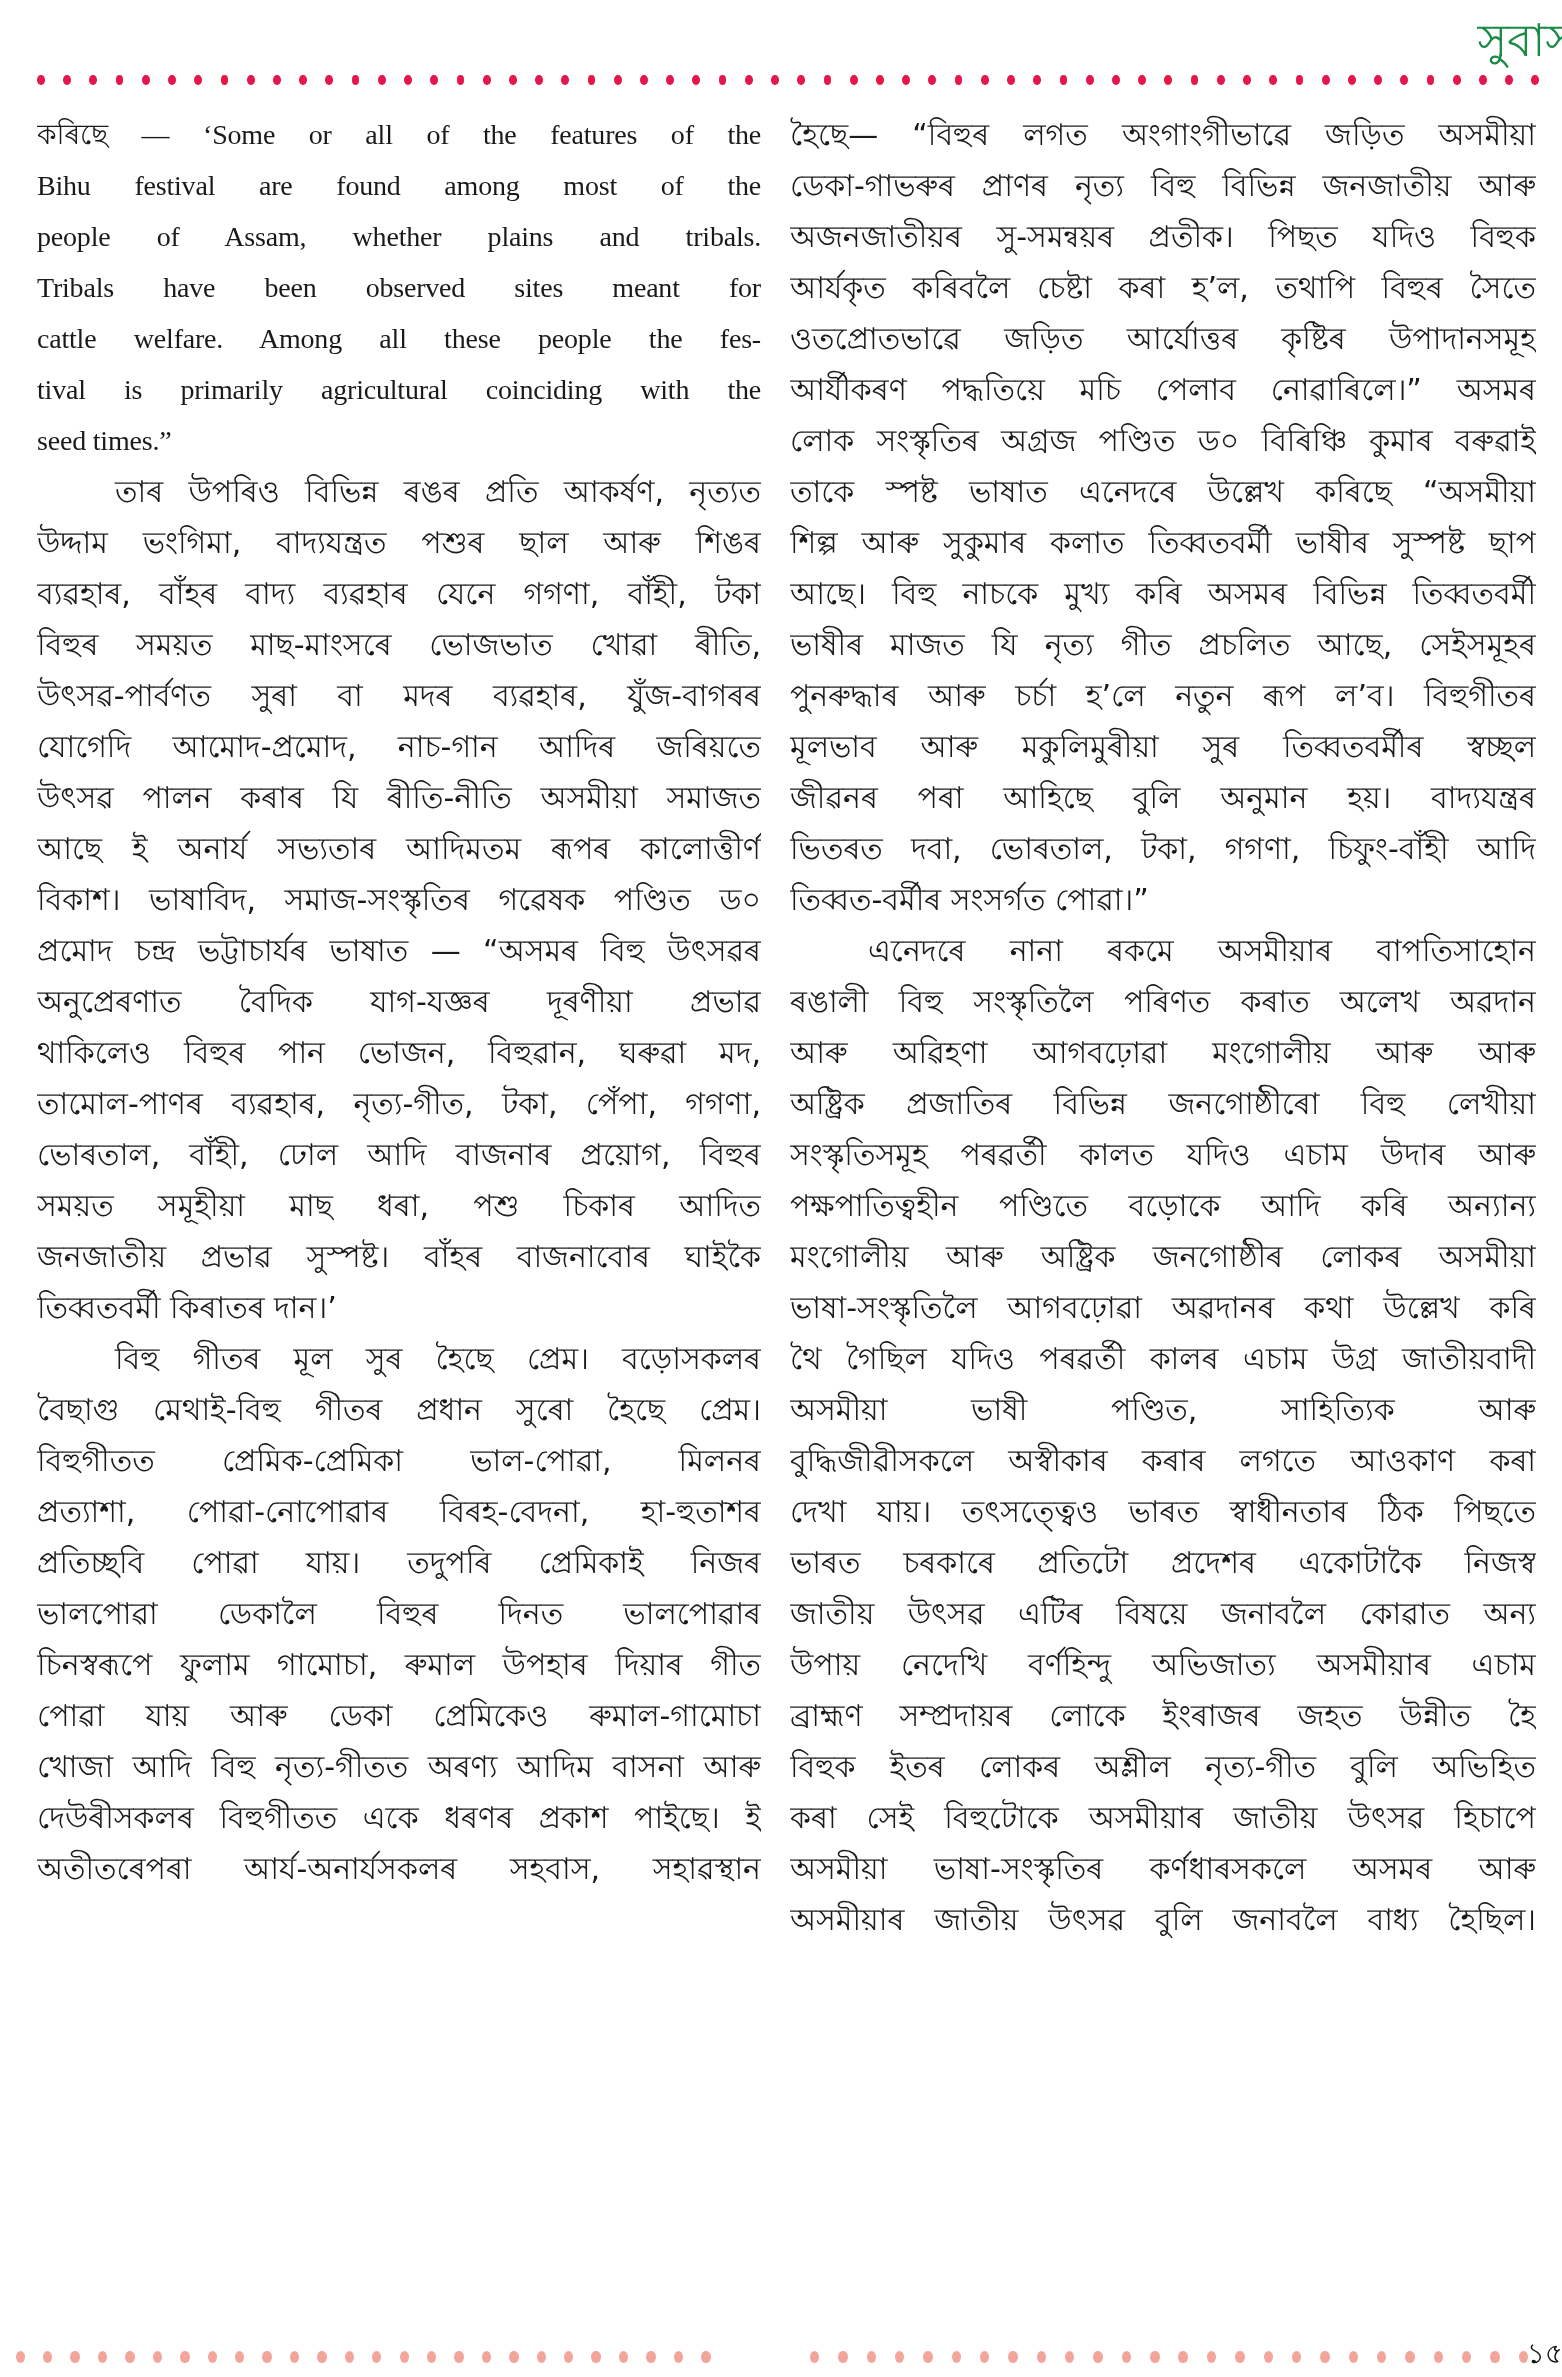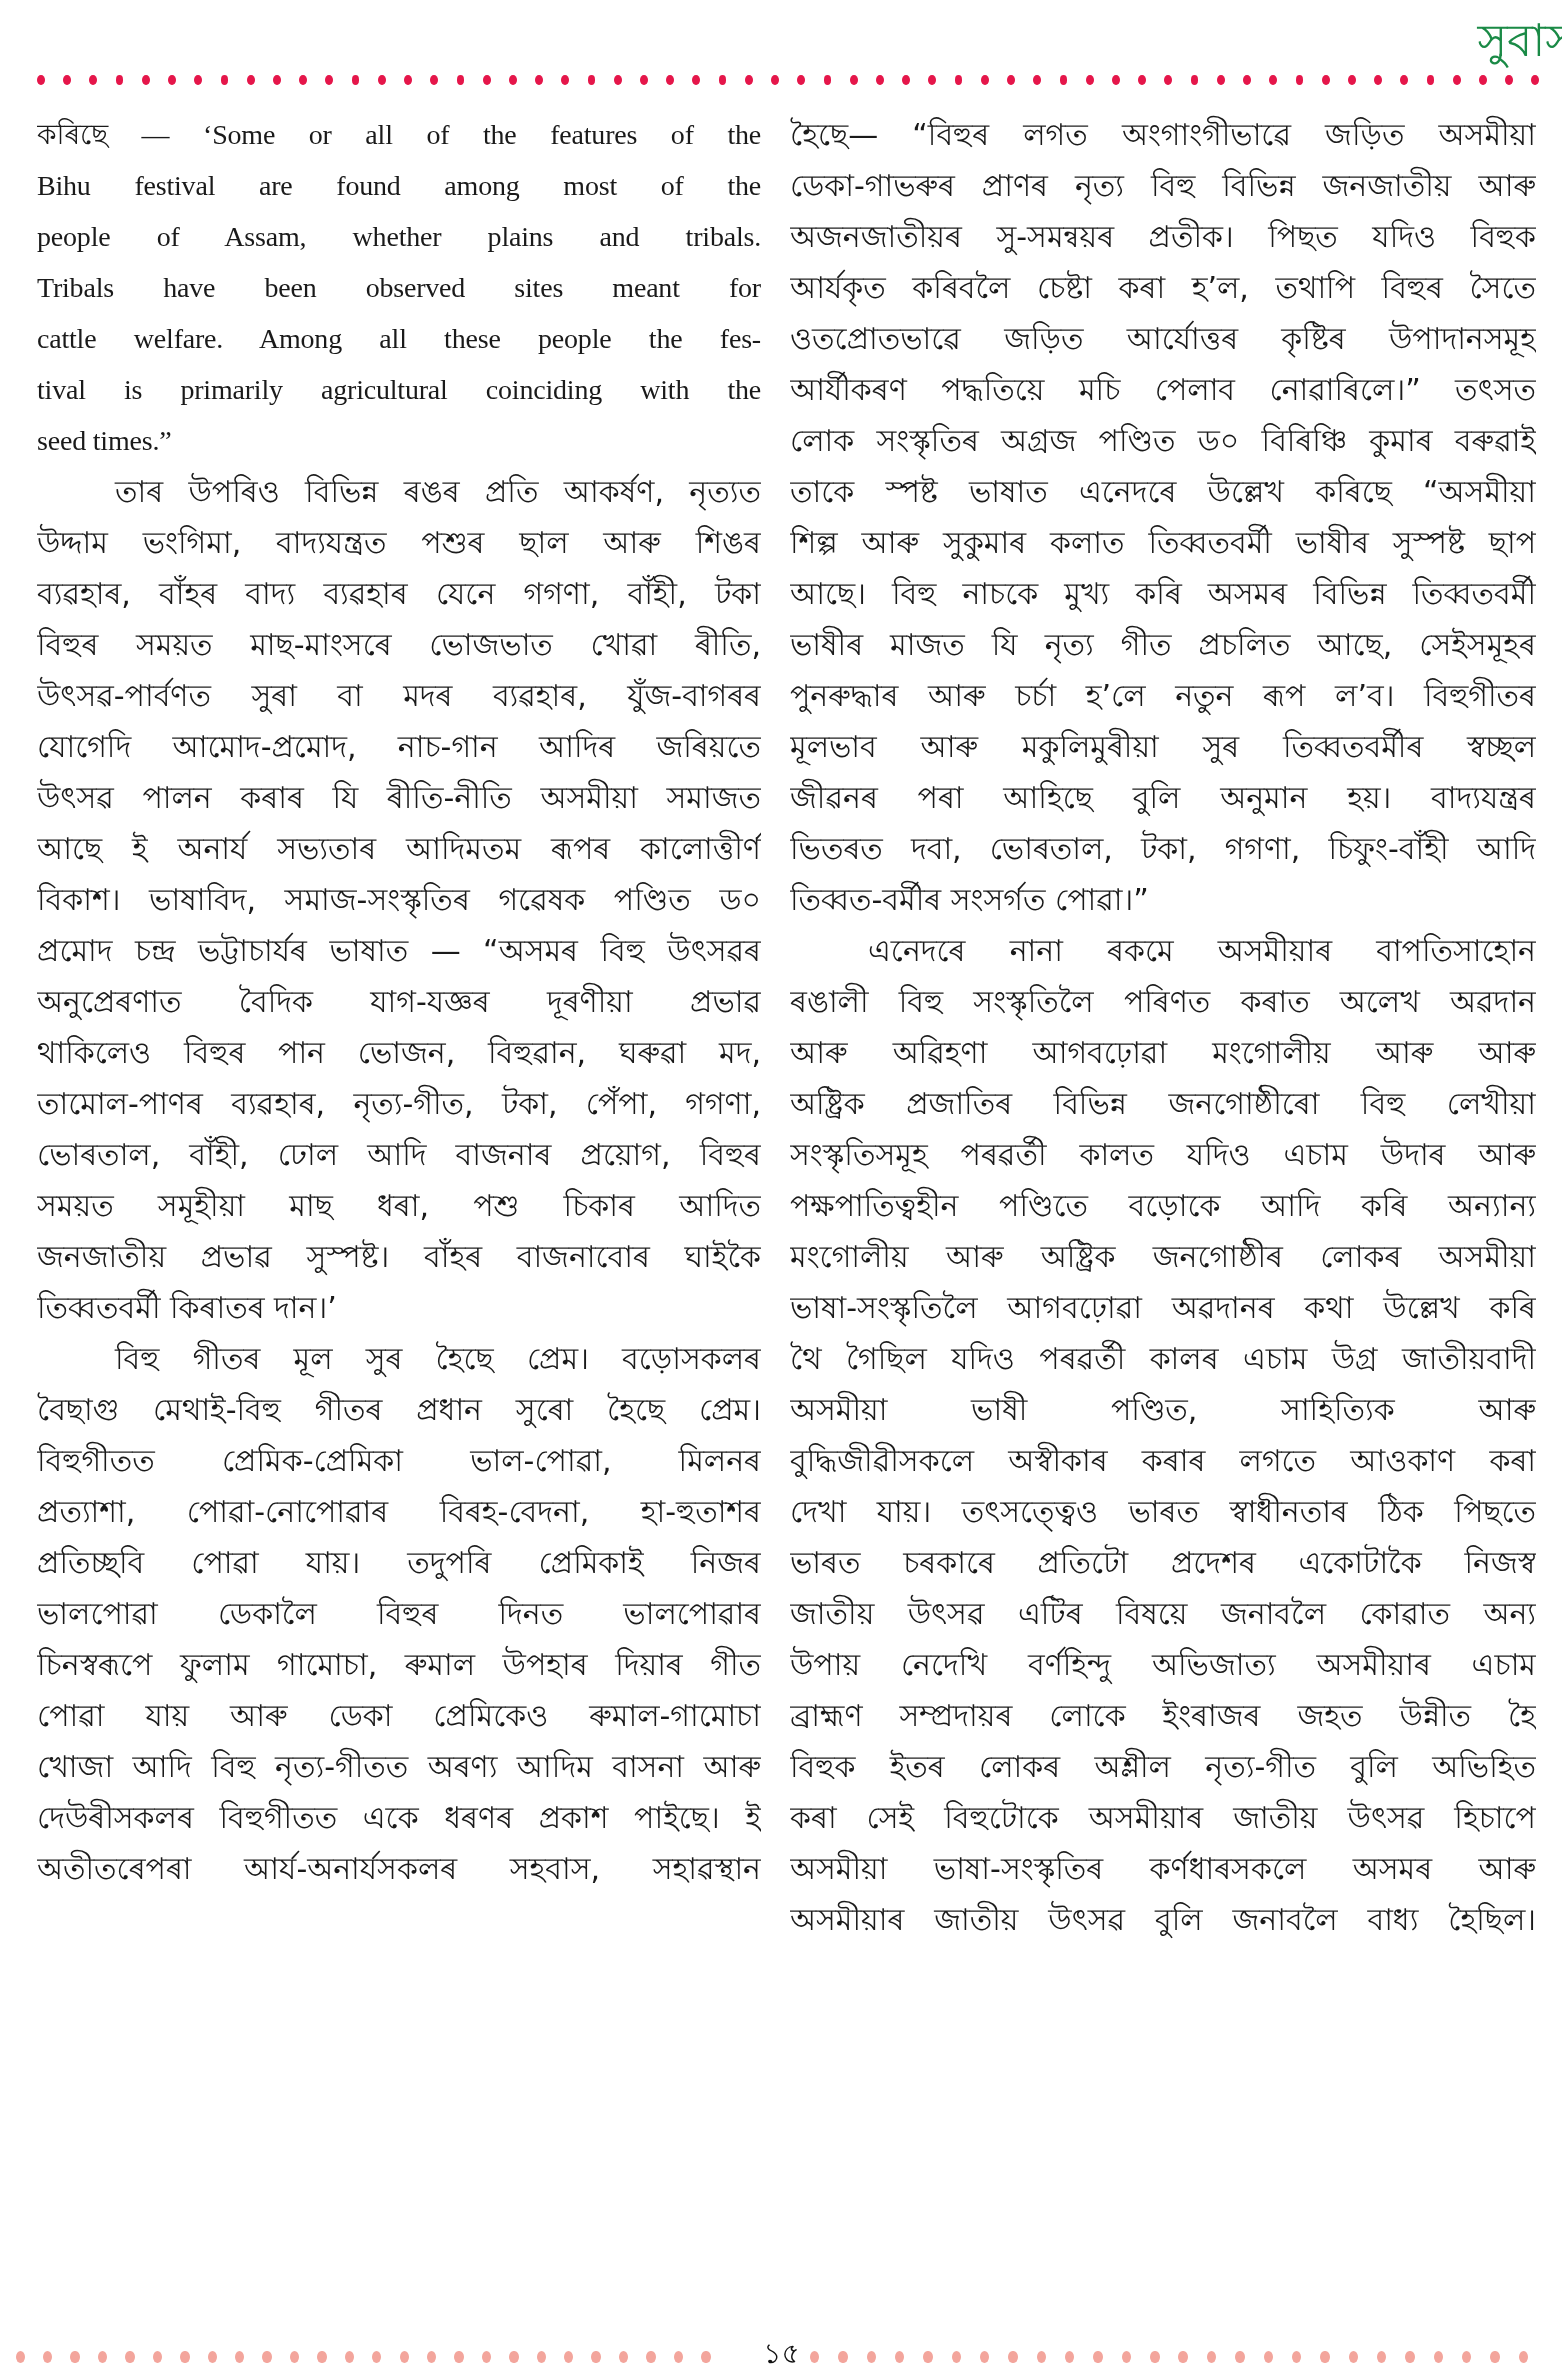--- a/index.html
+++ b/index.html
@@ -8,21 +8,21 @@
   .header-title { position: absolute; left: 12px; width: 1563px; top: 17px; text-align: right;
          font-family: Liberation Mono, monospace; font-size: 45px; line-height: 55px; color: #1a8a46; }
   .dots { position: absolute; height: 11px; display: flex; justify-content: space-between; align-items: center; }
   .dots span { display: block; border-radius: 50%; }
   .dots.top { top: 74px; left: 37px; width: 1503px; }
   .dots.top span { width: 7.8px; height: 10px; background: #e5164a; }
   .dots.bottom { top: 2350px; height: 14px; }
   .dots.bottom span { width: 9.4px; height: 12.5px; background: #f3a59c; }
   .dots.bl { left: 15.6px; width: 695px; }
   .dots.br { left: 810px; width: 718px; }
-  .page-number { position: absolute; top: 2334px; left: 0; width: 1563px; text-align: center;
+  .page-number { position: absolute; top: 2334px; left: 0; width: 1563px; text-align: right;
          font-family: "DejaVu Sans", sans-serif; font-size: 28px; line-height: 39px; color: #111; }
   .column { position: absolute; top: 109px; }
   .col-left { left: 37px; width: 724px; }
   .col-right { left: 790px; width: 746px; }
   .line { height: 51px; line-height: 51px; font-size: 30px; white-space: nowrap; overflow: hidden;
           text-align: justify; text-align-last: justify; font-family: "DejaVu Sans", sans-serif; }
   .line.en { font-family: "Liberation Serif", "DejaVu Serif", serif; font-size: 28px; letter-spacing: -0.2px; }
   .line.last { text-align-last: left; }
   .line.indent { padding-left: 78px; }
 </style>
@@ -127,21 +127,21 @@
     <div class="line">খোজা আদি বিহু নৃত্য-গীতত অৰণ্য আদিম বাসনা আৰু</div>
     <div class="line">দেউৰীসকলৰ বিহুগীতত একে ধৰণৰ প্ৰকাশ পাইছে। ই</div>
     <div class="line">অতীতৰেপৰা আৰ্য-অনাৰ্যসকলৰ সহবাস, সহাৱস্থান</div>
   </div>
 <div class="column col-right" id="col-right">
     <div class="line">হৈছে— “বিহুৰ লগত অংগাংগীভাৱে জড়িত অসমীয়া</div>
     <div class="line">ডেকা-গাভৰুৰ প্ৰাণৰ নৃত্য বিহু বিভিন্ন জনজাতীয় আৰু</div>
     <div class="line">অজনজাতীয়ৰ সু-সমন্বয়ৰ প্ৰতীক। পিছত যদিও বিহুক</div>
     <div class="line">আৰ্যকৃত কৰিবলৈ চেষ্টা কৰা হ’ল, তথাপি বিহুৰ সৈতে</div>
     <div class="line">ওতপ্ৰোতভাৱে জড়িত আৰ্যোত্তৰ কৃষ্টিৰ উপাদানসমূহ</div>
-    <div class="line">আৰ্যীকৰণ পদ্ধতিয়ে মচি পেলাব নোৱাৰিলে।” তৎসত</div>
+    <div class="line">আৰ্যীকৰণ পদ্ধতিয়ে মচি পেলাব নোৱাৰিলে।” অসমৰ</div>
     <div class="line">লোক সংস্কৃতিৰ অগ্ৰজ পণ্ডিত ড০ বিৰিঞ্চি কুমাৰ বৰুৱাই</div>
     <div class="line">তাকে স্পষ্ট ভাষাত এনেদৰে উল্লেখ কৰিছে “অসমীয়া</div>
     <div class="line">শিল্প আৰু সুকুমাৰ কলাত তিব্বতবৰ্মী ভাষীৰ সুস্পষ্ট ছাপ</div>
     <div class="line">আছে। বিহু নাচকে মুখ্য কৰি অসমৰ বিভিন্ন তিব্বতবৰ্মী</div>
     <div class="line">ভাষীৰ মাজত যি নৃত্য গীত প্ৰচলিত আছে, সেইসমূহৰ</div>
     <div class="line">পুনৰুদ্ধাৰ আৰু চৰ্চা হ’লে নতুন ৰূপ ল’ব। বিহুগীতৰ</div>
     <div class="line">মূলভাব আৰু মকুলিমুৰীয়া সুৰ তিব্বতবৰ্মীৰ স্বচ্ছল</div>
     <div class="line">জীৱনৰ পৰা আহিছে বুলি অনুমান হয়। বাদ্যযন্ত্ৰৰ</div>
     <div class="line">ভিতৰত দবা, ভোৰতাল, টকা, গগণা, চিফুং-বাঁহী আদি</div>
     <div class="line last">তিব্বত-বৰ্মীৰ সংসৰ্গত পোৱা।”</div>

